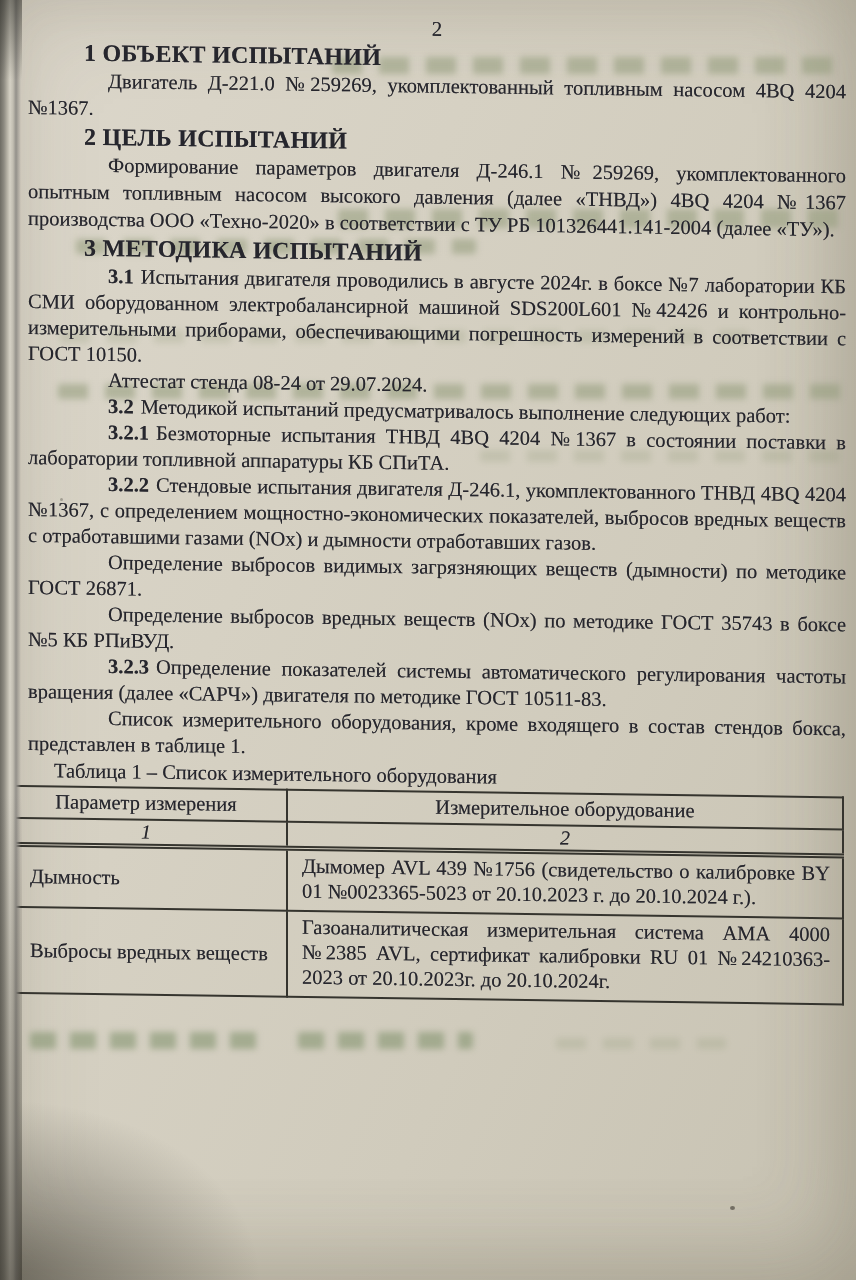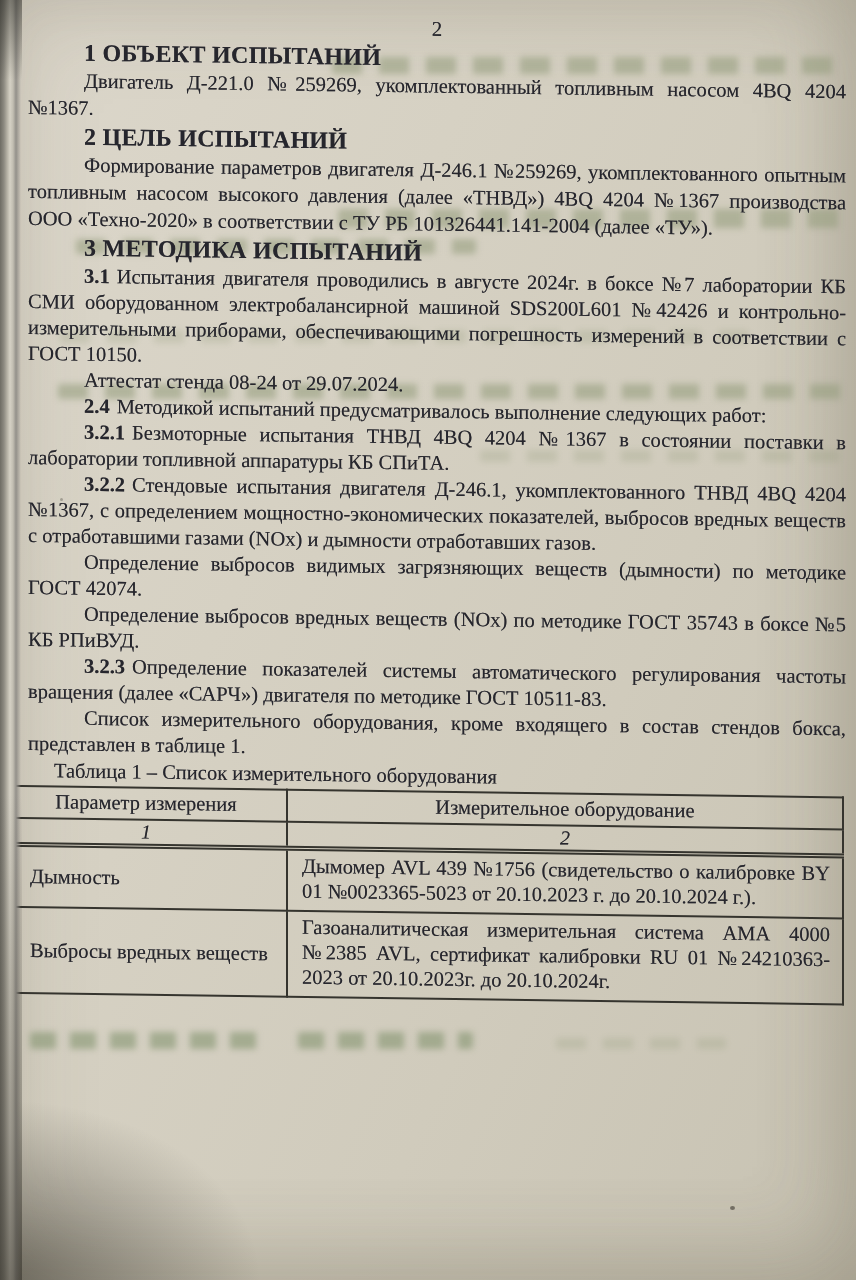--- a/index.html
+++ b/index.html
@@ -50,21 +50,21 @@
   h2.head{font-size:24px;line-height:30px;font-weight:bold;margin:0 0 0 56px;letter-spacing:.3px;}
   .h-obj{margin-top:16px;}
   .h-cel{margin-top:49px;}
   .h-met{margin-top:48px;}
 
   p.body{margin:0;font-size:20.5px;line-height:26px;text-align:justify;text-indent:56px;}
   p.lh27{line-height:27px;}
   .p-obj{margin-top:25px;}
   .p-cel{margin-top:20px;}
   .p31{margin-top:19px;}
-  .pnum{font-weight:bold;}
+  .pnum{font-weight:bold;margin-left:24px;}
   .pnum:not(:empty){margin-right:7px;}
 
   p.caption{margin:1px 0 0 0;font-size:20.5px;line-height:27px;text-indent:26px;text-align:left;}
 
   table.meas{
     border-collapse:collapse;table-layout:fixed;
     width:840px;margin:1px 0 0 -24px;
   }
   table.meas col.c1{width:282px;}
   table.meas th,table.meas td{border:2px solid #35342e;font-weight:normal;font-size:20.5px;}
@@ -99,24 +99,24 @@
 
     <h2 class="head h-obj">1 ОБЪЕКТ ИСПЫТАНИЙ</h2>
     <p class="body lh27 p-obj"><span class="pnum"></span><span>Двигатель Д-221.0 №259269, укомплектованный топливным насосом 4BQ 4204 №1367.</span></p>
 
     <h2 class="head h-cel">2 ЦЕЛЬ ИСПЫТАНИЙ</h2>
     <p class="body lh27 p-cel"><span class="pnum"></span><span>Формирование параметров двигателя Д-246.1 №259269, укомплектованного опытным топливным насосом высокого давления (далее «ТНВД») 4BQ 4204 №1367 производства ООО «Техно-2020» в соответствии с ТУ РБ 101326441.141-2004 (далее «ТУ»).</span></p>
 
     <h2 class="head h-met">3 МЕТОДИКА ИСПЫТАНИЙ</h2>
     <p class="body p31"><span class="pnum">3.1</span><span>Испытания двигателя проводились в августе 2024г. в боксе №7 лаборатории КБ СМИ оборудованном электробалансирной машиной SDS200L601 №42426 и контрольно-измерительными приборами, обеспечивающими погрешность измерений в соответствии с ГОСТ 10150.</span></p>
     <p class="body"><span class="pnum"></span><span>Аттестат стенда 08-24 от 29.07.2024.</span></p>
-    <p class="body"><span class="pnum">2.4</span><span>Методикой испытаний предусматривалось выполнение следующих работ:</span></p>
+    <p class="body"><span class="pnum">3.2</span><span>Методикой испытаний предусматривалось выполнение следующих работ:</span></p>
     <p class="body"><span class="pnum">3.2.1</span><span>Безмоторные испытания ТНВД 4BQ 4204 №1367 в состоянии поставки в лаборатории топливной аппаратуры КБ СПиТА.</span></p>
     <p class="body"><span class="pnum">3.2.2</span><span>Стендовые испытания двигателя Д-246.1, укомплектованного ТНВД 4BQ 4204 №1367, с определением мощностно-экономических показателей, выбросов вредных веществ с отработавшими газами (NOx) и дымности отработавших газов.</span></p>
-    <p class="body"><span class="pnum"></span><span>Определение выбросов видимых загрязняющих веществ (дымности) по методике ГОСТ 42074.</span></p>
+    <p class="body"><span class="pnum"></span><span>Определение выбросов видимых загрязняющих веществ (дымности) по методике ГОСТ 26871.</span></p>
     <p class="body"><span class="pnum"></span><span>Определение выбросов вредных веществ (NOx) по методике ГОСТ 35743 в боксе №5 КБ РПиВУД.</span></p>
     <p class="body"><span class="pnum">3.2.3</span><span>Определение показателей системы автоматического регулирования частоты вращения (далее «САРЧ») двигателя по методике ГОСТ 10511-83.</span></p>
     <p class="body"><span class="pnum"></span><span>Список измерительного оборудования, кроме входящего в состав стендов бокса, представлен в таблице 1.</span></p>
 
     <p class="caption">Таблица 1 – Список измерительного оборудования</p>
 
     <table class="meas">
       <colgroup>
           <col class="c1">
           <col>

